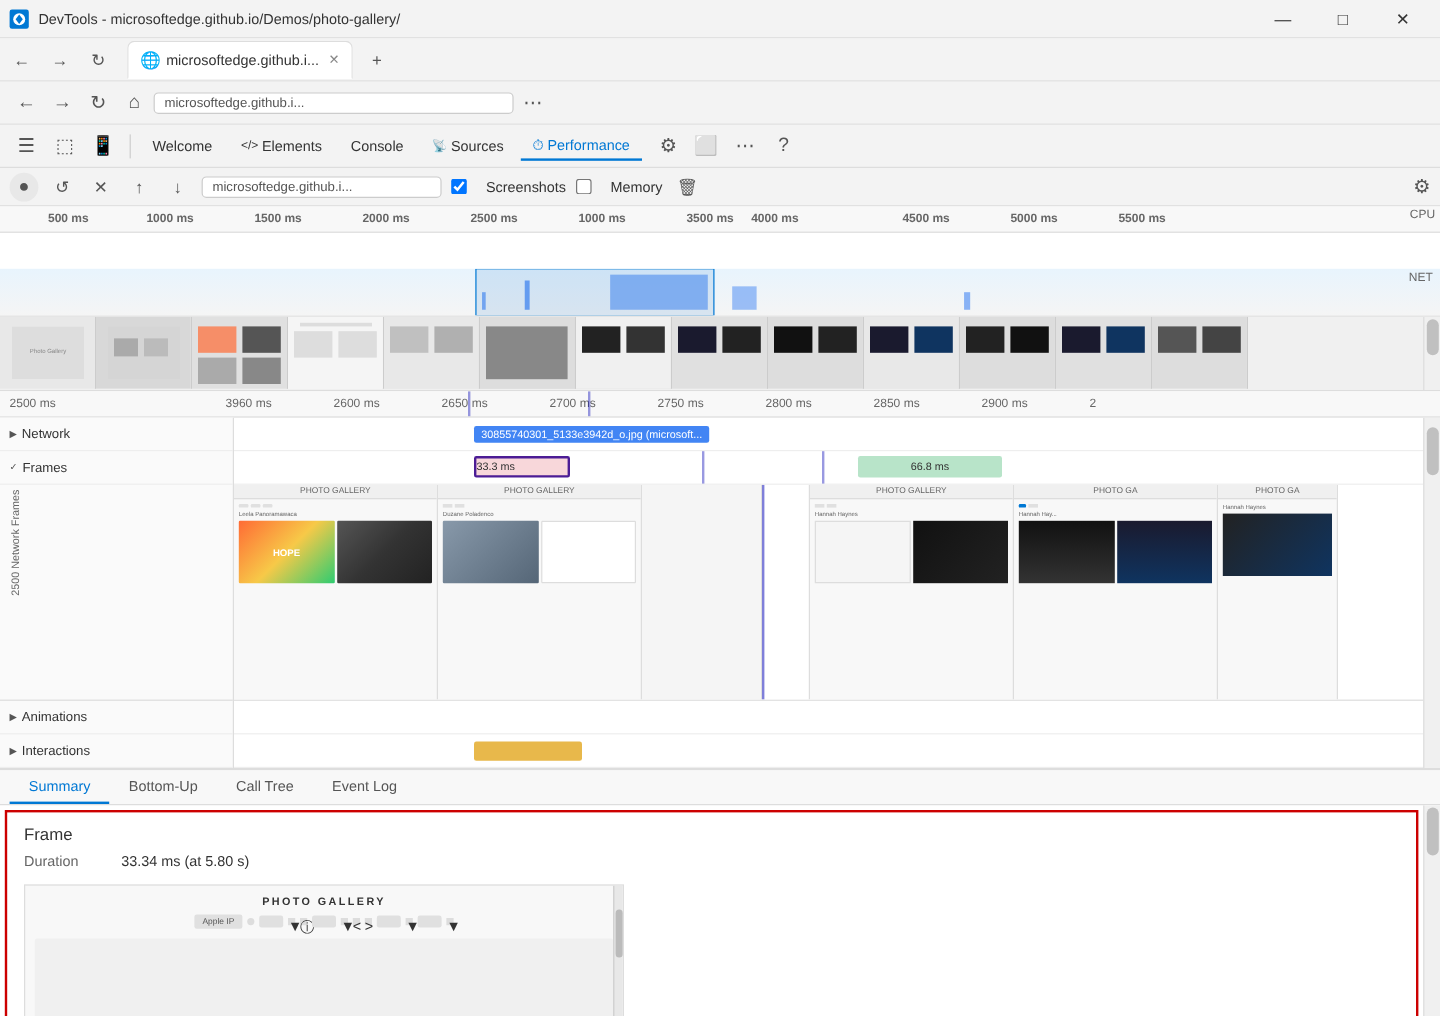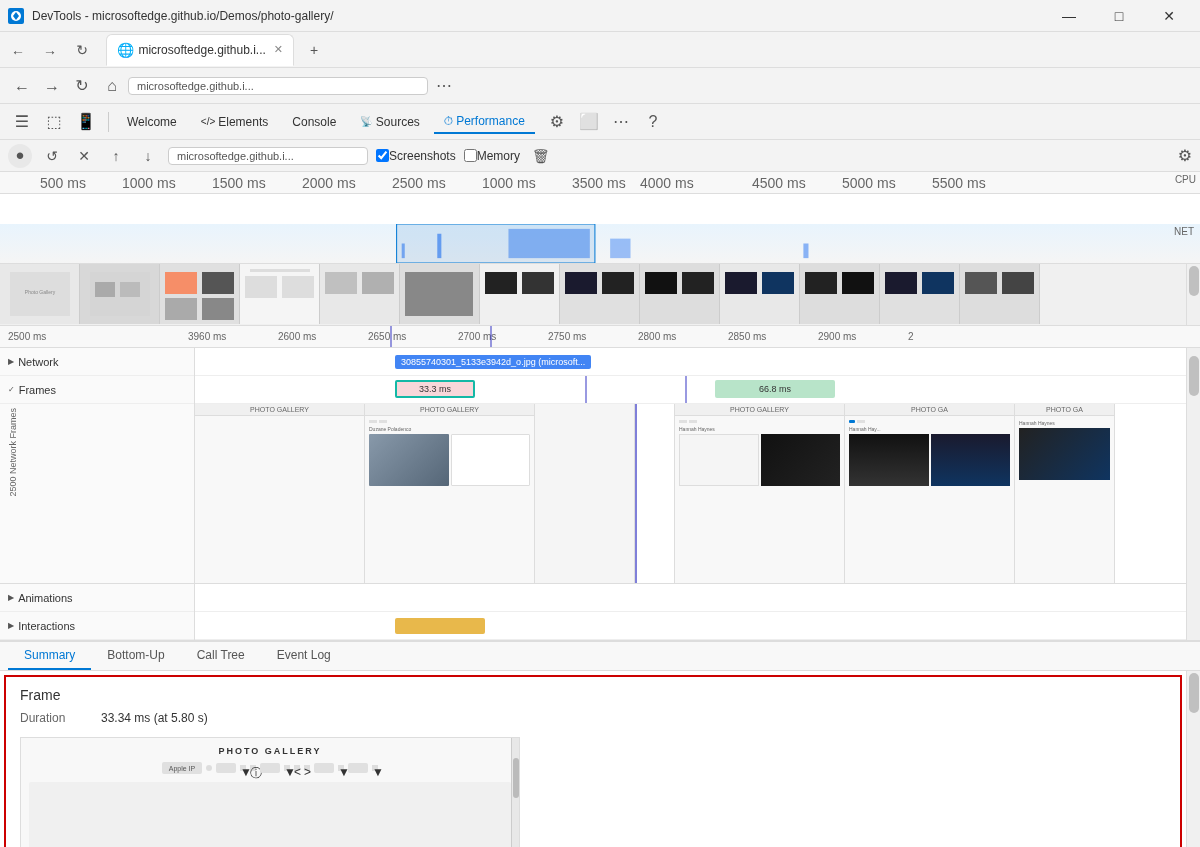--- a/index.html
+++ b/index.html
@@ -37,31 +37,31 @@
     .dt-tab { padding: 4px 10px; cursor: pointer; font-size: 12px; border-radius: 4px; }
     .dt-tab.active { color: #0078d4; border-bottom: 2px solid #0078d4; border-radius: 0; }
     .dt-url-bar { display: flex; align-items: center; gap: 4px; flex: 1; max-width: 300px; background: #fff; border: 1px solid #ccc; border-radius: 4px; padding: 2px 8px; font-size: 11px; color: #555; }
 
     
     .perf-toolbar {
       display: flex; align-items: center; height: 32px; background: #f3f3f3;
       border-bottom: 1px solid #ddd; padding: 0 8px; gap: 8px;
     }
     .perf-btn { width: 24px; height: 24px; display: flex; align-items: center; justify-content: center; cursor: pointer; border-radius: 50%; font-size: 14px; color: #555; }
-    .perf-checkbox { display: flex; align-items: center; gap: 0; font-size: 12px; cursor: pointer; }
+    .perf-checkbox { display: flex; align-items: center; gap: 16px; font-size: 12px; cursor: pointer; }
     .perf-checkbox input { cursor: pointer; }
     .perf-trash { margin-left: 4px; font-size: 14px; cursor: pointer; color: #555; }
     .perf-settings { margin-left: auto; font-size: 16px; cursor: pointer; color: #555; }
 
     
     .time-ruler {
       height: 22px; background: #f8f8f8; border-bottom: 1px solid #ddd;
       display: flex; align-items: center; position: relative; overflow: hidden;
     }
-    .time-mark { position: absolute; font-size: 14px; color: #666; white-space: nowrap; }
+    .time-mark { position: absolute; font-size: 10px; color: #666; white-space: nowrap; font-weight: bold; }
     .cpu-label { position: absolute; right: 4px; top: 2px; font-size: 10px; color: #666; }
 
     
     .overview-chart {
       height: 50px; background: #f0f8ff; position: relative; border-bottom: 1px solid #ddd; overflow: hidden; margin-top: 30px;
     }
 
     
     .screenshots-strip {
       height: 60px; background: #f0f0f0; border-bottom: 1px solid #ddd;
@@ -188,21 +188,21 @@
 </div>
 
 <div class="time-ruler" style="position:relative;height:22px;">
   <span class="time-mark" style="left:40px">500 ms</span>
   <span class="time-mark" style="left:122px">1000 ms</span>
   <span class="time-mark" style="left:212px">1500 ms</span>
   <span class="time-mark" style="left:302px">2000 ms</span>
   <span class="time-mark" style="left:392px">2500 ms</span>
   <span class="time-mark" style="left:482px">1000 ms</span>
   <span class="time-mark" style="left:572px">3500 ms</span>
-  <span class="time-mark" style="left:640px">4000 ms</span>
+  <span class="time-mark" style="left:626px">4000 ms</span>
   <span class="time-mark" style="left:752px">4500 ms</span>
   <span class="time-mark" style="left:842px">5000 ms</span>
   <span class="time-mark" style="left:932px">5500 ms</span>
   <span class="cpu-label">CPU</span>
 </div>
 
 <div class="overview-chart" style="height:40px;position:relative;background:linear-gradient(to bottom, #e8f4fd 0%, #f5f5f5 100%);overflow:hidden;">
   
   <svg width="100%" height="100%" viewBox="0 0 1180 40" preserveAspectRatio="none">
     <rect x="395" y="20" width="3" height="15" fill="#4285f4" opacity="0.7"></rect>
@@ -366,36 +366,48 @@
   <div style="flex:1;overflow:hidden;position:relative;">
 
     <div style="height:28px;border-bottom:1px solid #eee;position:relative;">
       <div style="position:absolute;left:200px;top:7px;height:14px;background:#4285f4;border-radius:2px;display:flex;align-items:center;padding:4px 6px;font-size:9px;color:#fff;max-width:350px;overflow:hidden;white-space:nowrap;">
         <span>30855740301_5133e3942d_o.jpg (microsoft...</span>
       </div>
     </div>
 
     <div style="height:28px;border-bottom:1px solid #eee;position:relative;">
 
-      <div style="position:absolute;left:200px;top:4px;width:80px;height:18px;background:#f8d7da;border:2px solid #14b8a6;border-radius:2px;display:flex;align-items:center;justify-content:center;cursor:pointer;font-size:9px;color:#333;">
+      <div style="position:absolute;left:200px;top:4px;width:80px;height:18px;background:#f8d7da;border:2px solid #4c1d95;border-radius:2px;display:flex;align-items:center;cursor:pointer;font-size:9px;color:#333;">
         <span>33.3 ms</span>
       </div>
 
       <div style="position:absolute;left:520px;top:4px;width:120px;height:18px;background:#b8e4c9;border-radius:2px;display:flex;align-items:center;justify-content:center;cursor:pointer;font-size:9px;color:#333;">
         <span>66.8 ms</span>
       </div>
 
       <div style="position:absolute;left:390px;top:0;bottom:0;width:2px;background:rgba(0,0,180,0.4);pointer-events:none;"></div>
       <div style="position:absolute;left:490px;top:0;bottom:0;width:2px;background:rgba(0,0,180,0.4);pointer-events:none;"></div>
     </div>
 
     <div style="height:180px;border-bottom:1px solid #ddd;display:flex;overflow:hidden;background:#fff;">
 
       <div style="width:170px;flex-shrink:0;border-right:1px solid #ddd;overflow:hidden;background:#f8f8f8;">
         <div style="font-size:7px;text-align:center;padding:2px;color:#666;background:#f0f0f0;border-bottom:1px solid #ddd;">PHOTO GALLERY</div>
+        <div style="padding:4px;">
+          <div style="display:flex;gap:2px;margin-bottom:3px;flex-wrap:wrap;">
+            <div style="width:8px;height:3px;background:#e0e0e0;border-radius:1px;"></div>
+            <div style="width:8px;height:3px;background:#e0e0e0;border-radius:1px;"></div>
+            <div style="width:8px;height:3px;background:#e0e0e0;border-radius:1px;"></div>
+          </div>
+          <div style="font-size:5px;color:#666;margin-bottom:2px;">Leela Panoramawaca</div>
+          <div style="display:grid;grid-template-columns:1fr 1fr;gap:2px;">
+            <div style="height:52px;background:linear-gradient(135deg,#ff6b35,#f7c948,#2ecc71);border-radius:1px;display:flex;align-items:center;justify-content:center;font-size:8px;color:#fff;font-weight:bold;">HOPE</div>
+            <div style="height:52px;background:linear-gradient(135deg,#555,#333,#222);border-radius:1px;"></div>
+          </div>
+        </div>
       </div>
 
       <div style="width:170px;flex-shrink:0;border-right:1px solid #ddd;overflow:hidden;background:#f8f8f8;">
         <div style="font-size:7px;text-align:center;padding:2px;color:#666;background:#f0f0f0;border-bottom:1px solid #ddd;">PHOTO GALLERY</div>
         <div style="padding:4px;">
           <div style="display:flex;gap:2px;margin-bottom:3px;">
             <div style="width:8px;height:3px;background:#e0e0e0;"></div>
             <div style="width:8px;height:3px;background:#e0e0e0;"></div>
           </div>
           <div style="font-size:5px;color:#666;margin-bottom:2px;">Duzane Poladenco</div>

